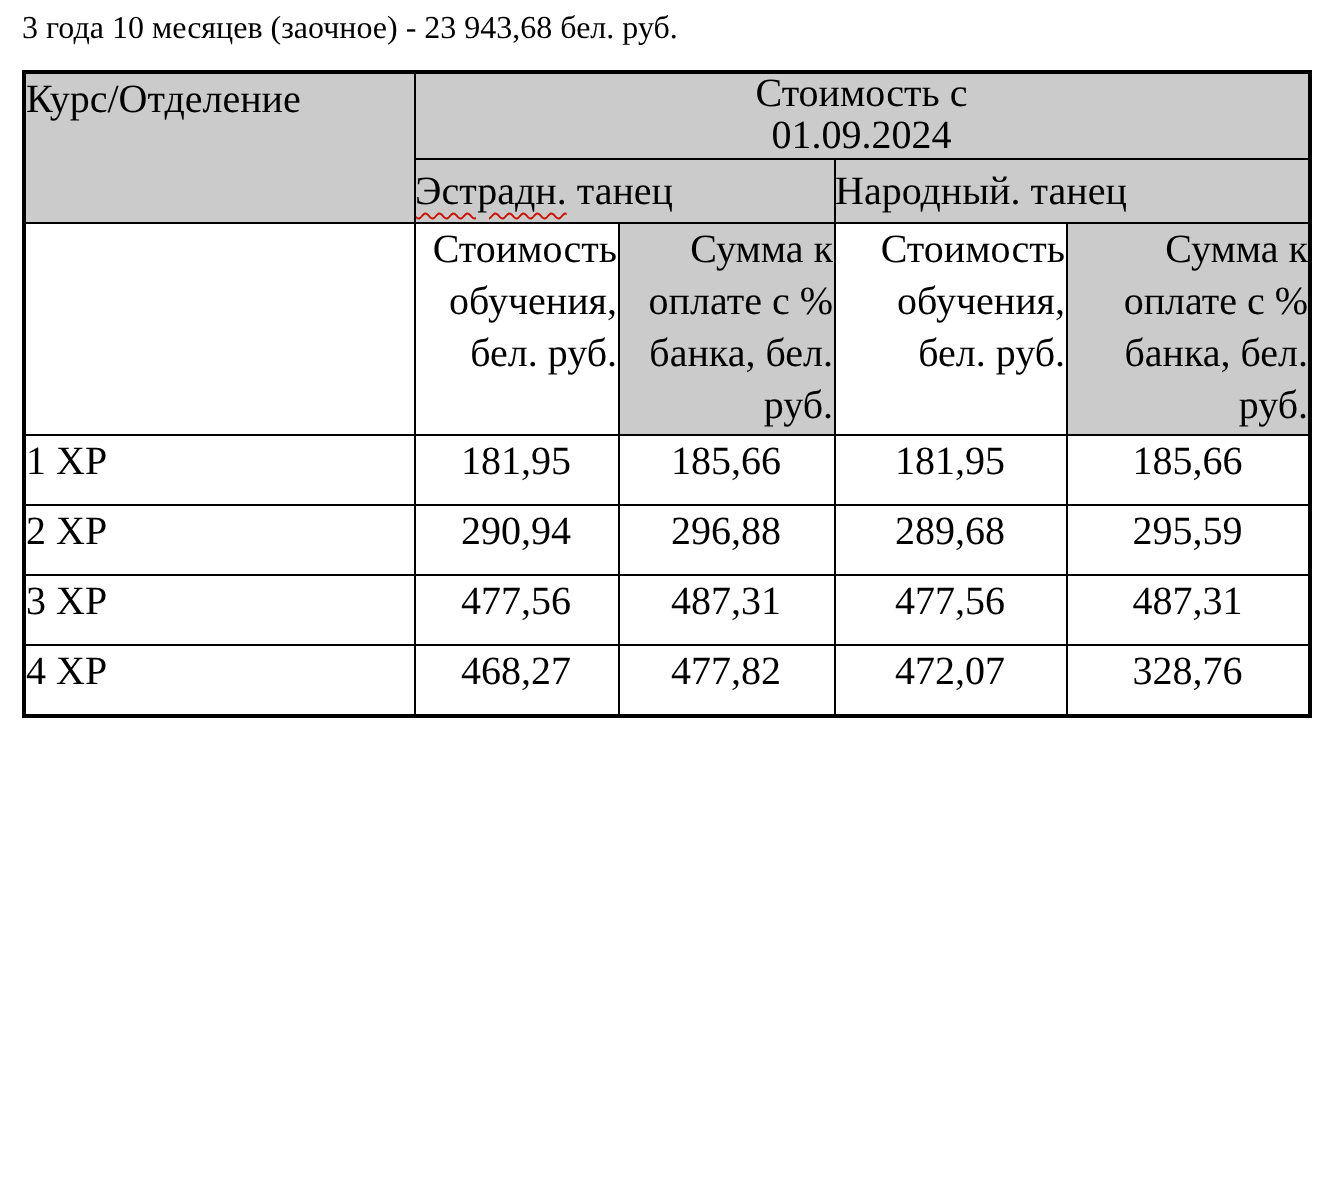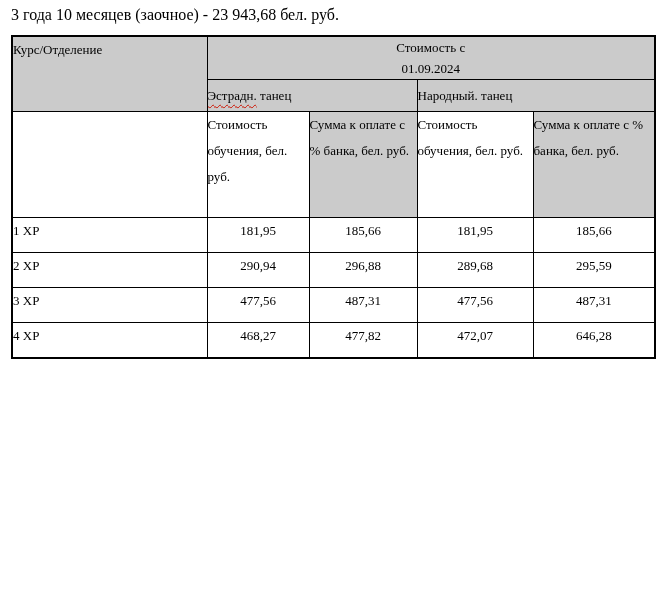--- a/index.html
+++ b/index.html
@@ -18,34 +18,34 @@
     border-collapse: collapse;
     border: 2px solid #000;
     table-layout: fixed;
     width: 643px;
     margin-top: 0;
   }
   table.tuition td {
     border: 1px solid #000;
     padding: 0;
     overflow: hidden;
-    font-size: 13px;
+    font-size: 20px;
   }
   .gray  { background: #cbcbcb; }
   .white { background: #ffffff; }
 
   tr.r1 { height: 43px; }
   tr.r2 { height: 32px; }
   tr.r3 { height: 106px; }
   tr.data { height: 35px; }
 
   td.corner { vertical-align: top; padding: 3px 6px; }
   td.cost-head { text-align: center; vertical-align: middle; line-height: 21px; }
   td.group { vertical-align: middle; padding: 2px 6px; }
-  td.sub { text-align: left; vertical-align: top; padding: 1px 3px; line-height: 26px; }
+  td.sub { text-align: right; vertical-align: top; padding: 1px 3px; line-height: 26px; }
   td.course { vertical-align: top; padding: 3px 6px; }
   td.val { text-align: center; vertical-align: top; padding-top: 3px; }
 
   .sq {
     text-decoration-line: underline;
     text-decoration-style: wavy;
     text-decoration-color: #cc1100;
     text-decoration-thickness: 1px;
     text-underline-offset: 4px;
   }
@@ -111,17 +111,17 @@
       <td class="val">477,56</td>
       <td class="val">487,31</td>
       <td class="val">477,56</td>
       <td class="val">487,31</td>
     </tr>
     <tr class="data">
       <td class="course">4 ХР</td>
       <td class="val">468,27</td>
       <td class="val">477,82</td>
       <td class="val">472,07</td>
-      <td class="val">646,28</td>
+      <td class="val">328,76</td>
     </tr>
   </tbody>
     </table>
 </div>
 
 </body></html>

